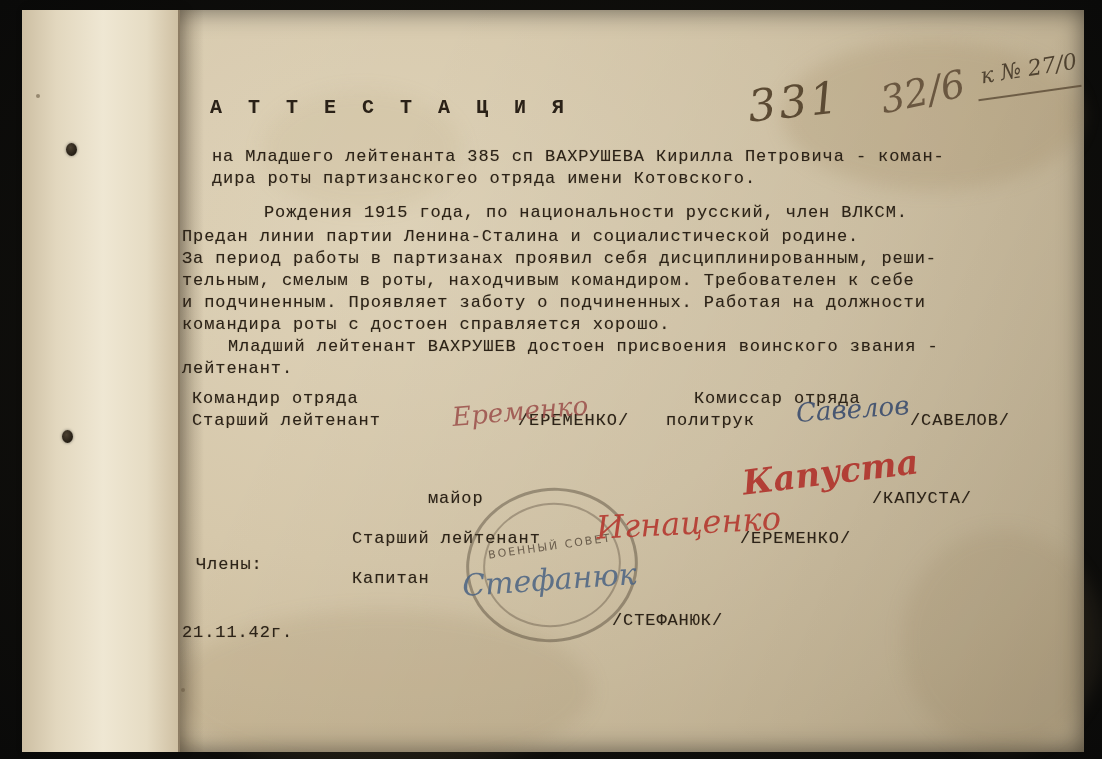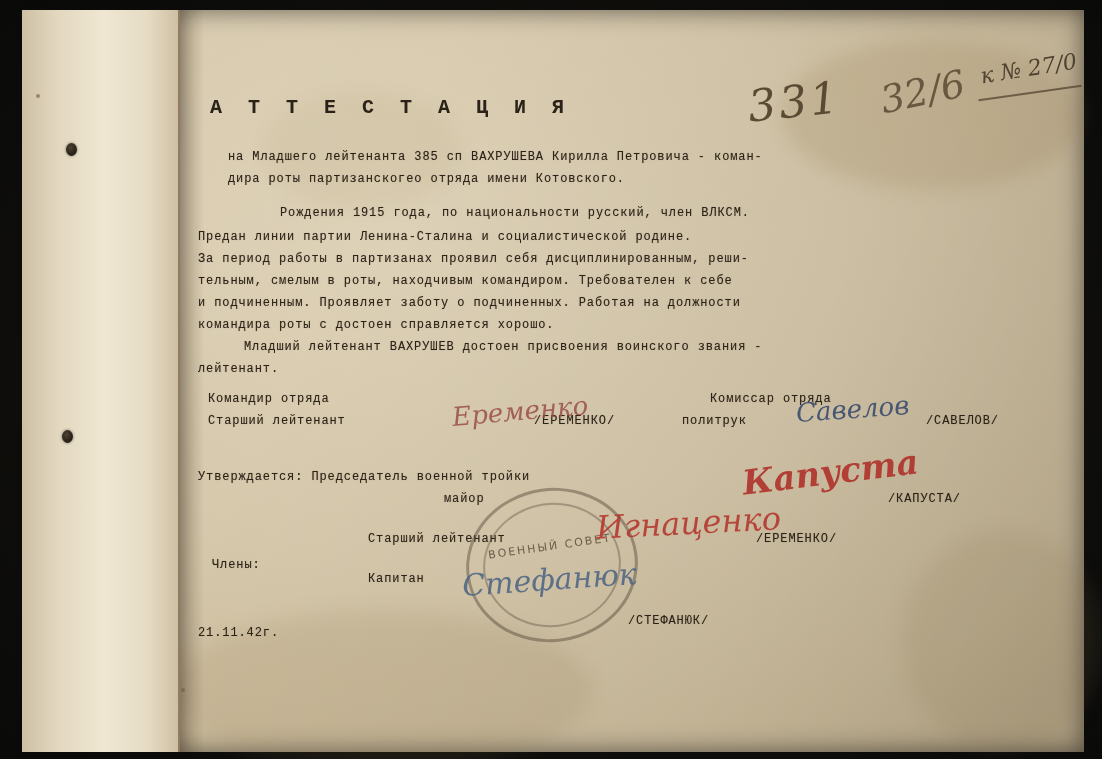--- a/index.html
+++ b/index.html
@@ -94,26 +94,26 @@
     filter: blur(9px);
   }
   .stain.s1 { left: 760px; top: 30px; width: 300px; height: 150px; background: rgba(150,122,78,0.18); }
   .stain.s2 { left: 150px; top: 600px; width: 420px; height: 160px; background: rgba(140,115,74,0.13); }
   .stain.s3 { left: 880px; top: 520px; width: 200px; height: 220px; background: rgba(150,125,82,0.13); }
   .stain.s4 { left: 240px; top: 80px; width: 200px; height: 120px; background: rgba(170,145,100,0.10); }
 
   
   .typed {
     position: absolute;
-    left: 196px;
+    left: 180px;
     top: 0;
     width: 880px;
     height: 742px;
     color: #2c2318;
-    font-size: 12px;
+    font-size: 17px;
     line-height: 22px;
     letter-spacing: 0.9px;
   }
   .ln { position: absolute; white-space: pre; text-shadow: 0 0 1px rgba(60,45,25,0.35); }
 
   .title {
     position: absolute;
     left: 210px;
     top: 96px;
     font-size: 20px;
@@ -267,21 +267,20 @@
     <div class="ln" style="left:2px;  top:358px;">лейтенант.</div>
 
     <div class="ln" style="left:12px;  top:388px;">Командир отряда</div>
     <div class="ln" style="left:12px;  top:410px;">Старший лейтенант</div>
     <div class="ln" style="left:338px; top:410px;">/ЕРЕМЕНКО/</div>
 
     <div class="ln" style="left:486px; top:388px;margin-left:28px;">Комиссар отряда</div>
     <div class="ln" style="left:486px; top:410px;">политрук</div>
     <div class="ln" style="left:730px; top:410px;">/САВЕЛОВ/</div>
 
-    <div class="ln" style="left:2px;   top:466px;">Утверждается: Председатель военной тройки</div>
     <div class="ln" style="left:248px; top:488px;">майор</div>
     <div class="ln" style="left:692px; top:488px;">/КАПУСТА/</div>
 
     <div class="ln" style="left:172px; top:528px;">Старший лейтенант</div>
     <div class="ln" style="left:560px; top:528px;">/ЕРЕМЕНКО/</div>
 
     <div class="ln" style="left:2px;   top:554px;margin-left:14px;">Члены:</div>
     <div class="ln" style="left:172px; top:568px;">Капитан</div>
     <div class="ln" style="left:432px; top:568px;margin-top:42px;">/СТЕФАНЮК/</div>
 

